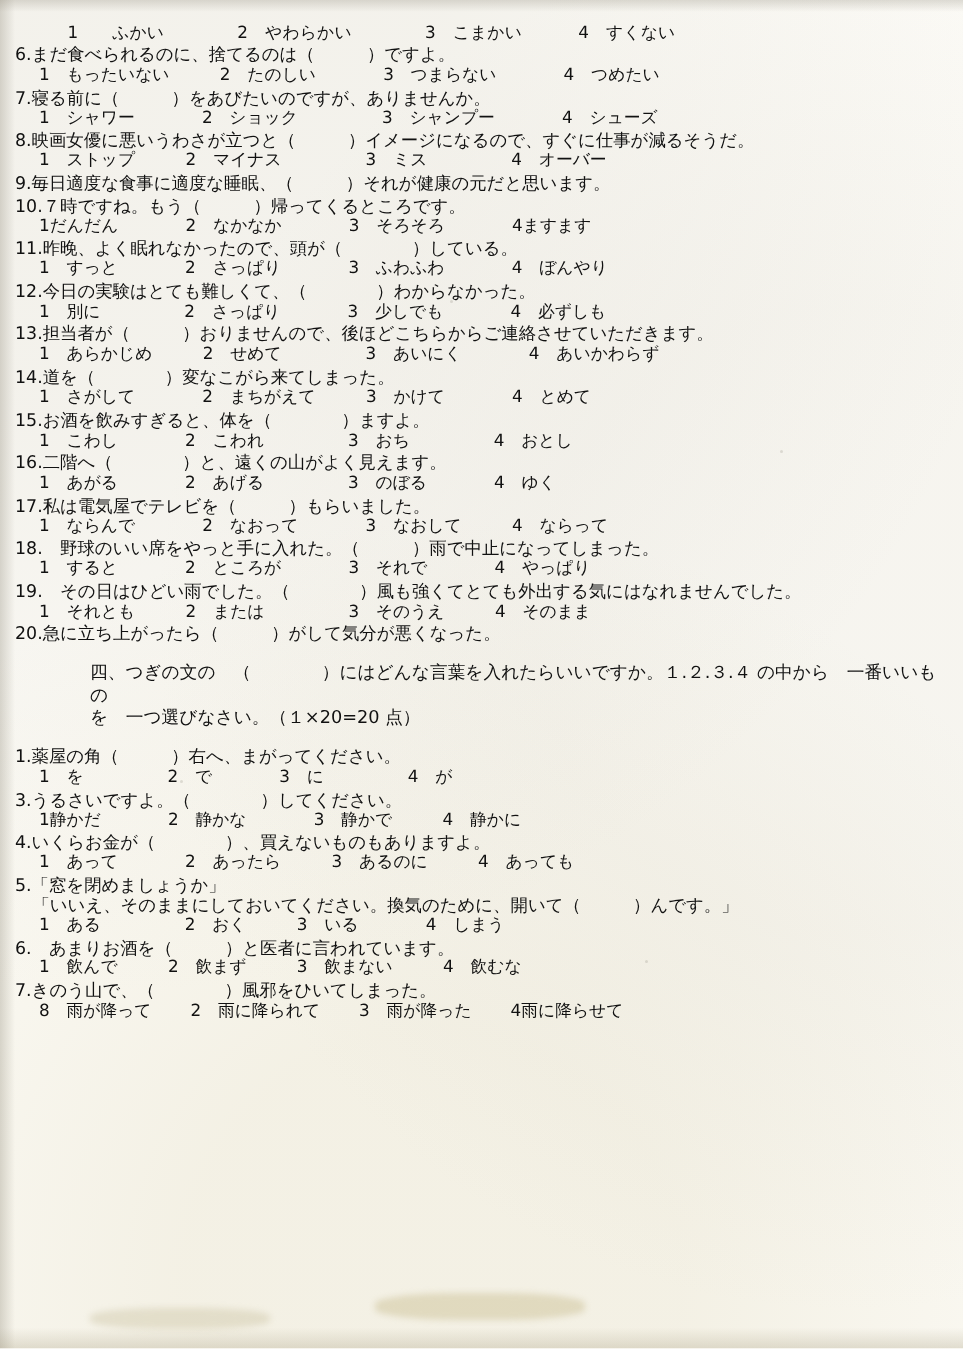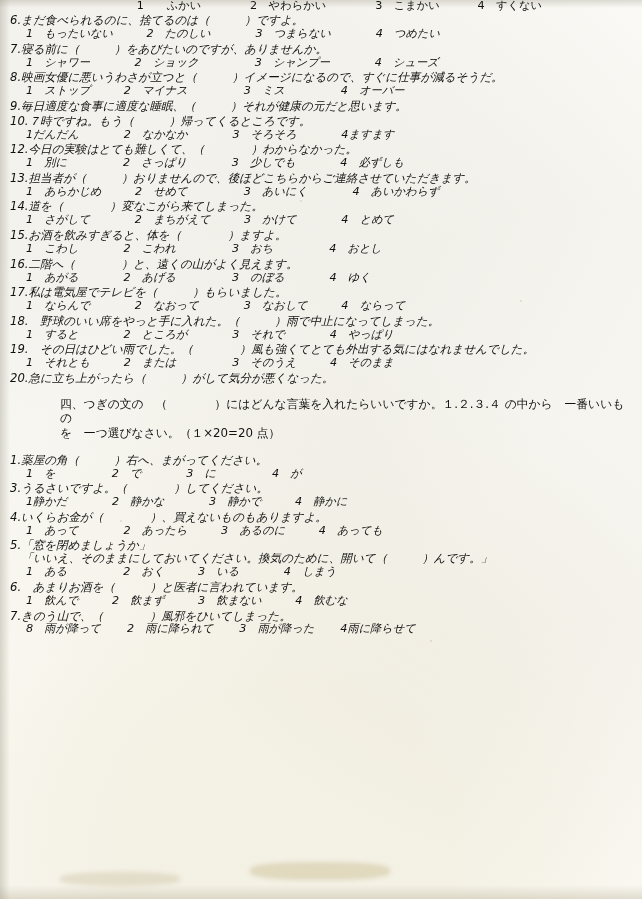--- a/index.html
+++ b/index.html
@@ -36,21 +36,20 @@
     font-size: 11.3px;
     line-height: 1.0;
   }
   .line {
     position: relative;
     white-space: pre;
     letter-spacing: 0.1px;
   }
   .q {
     margin-top: 2px;
-    font-style: italic;
   }
   .stem {
     display: block;
     padding-left: 2px;
     font-size: 11.6px;
     line-height: 1.12;
   }
   .opts {
     display: block;
     padding-left: 18px;
@@ -118,21 +117,21 @@
 
   <div class="blotch" style="left:250px;top:862px;width:140px;height:18px;background:rgba(190,175,120,0.35);"></div>
   <div class="blotch" style="left:60px;top:872px;width:120px;height:14px;background:rgba(190,180,140,0.30);"></div>
   <div class="speck" style="left:520px;top:300px;width:2px;height:2px;"></div>
   <div class="speck" style="left:120px;top:520px;width:2px;height:2px;"></div>
   <div class="speck" style="left:430px;top:640px;width:2px;height:2px;"></div>
   <div class="speck" style="left:300px;top:200px;width:2px;height:2px;"></div>
 
   <div class="sheet">
 
-    <div class="line topline" style="padding-top:0;text-align:center;">   1　　ふかい　　　　 2　やわらかい　　　　 3　こまかい　　　 4　すくない</div>
+    <div class="line topline" style="padding-top:16px;">   1　　ふかい　　　　 2　やわらかい　　　　 3　こまかい　　　 4　すくない</div>
 
     <div>
 
       <div class="q">
         <span class="stem">6.まだ食べられるのに、捨てるのは（　　　）ですよ。</span>
         <span class="opts">1　もったいない　　　2　たのしい　　　　3　つまらない　　　　4　つめたい</span>
       </div>
 
       <div class="q">
         <span class="stem">7.寝る前に（　　　）をあびたいのですが、ありませんか。</span>
@@ -146,20 +145,24 @@
 
       <div class="q">
         <span class="stem">9.毎日適度な食事に適度な睡眠、（　　　）それが健康の元だと思います。</span>
       </div>
 
       <div class="q">
         <span class="stem">10.７時ですね。もう（　　　）帰ってくるところです。</span>
         <span class="opts">1だんだん　　　　2　なかなか　　　　3　そろそろ　　　　4ますます</span>
       </div>
 
+      <div class="q">
+        <span class="stem">11.昨晚、よく眠れなかったので、頭が（　　　　）している。</span>
+        <span class="opts">1　すっと　　　　2　さっぱり　　　　3　ふわふわ　　　　4　ぼんやり</span>
+      </div>
 
       <div class="q">
         <span class="stem">12.今日の実験はとても難しくて、（　　　　）わからなかった。</span>
         <span class="opts">1　別に　　　　　2　さっぱり　　　　3　少しでも　　　　4　必ずしも</span>
       </div>
 
       <div class="q">
         <span class="stem">13.担当者が（　　　）おりませんので、後ほどこちらからご連絡させていただきます。</span>
         <span class="opts">1　あらかじめ　　　2　せめて　　　　　3　あいにく　　　　4　あいかわらず</span>
       </div>

